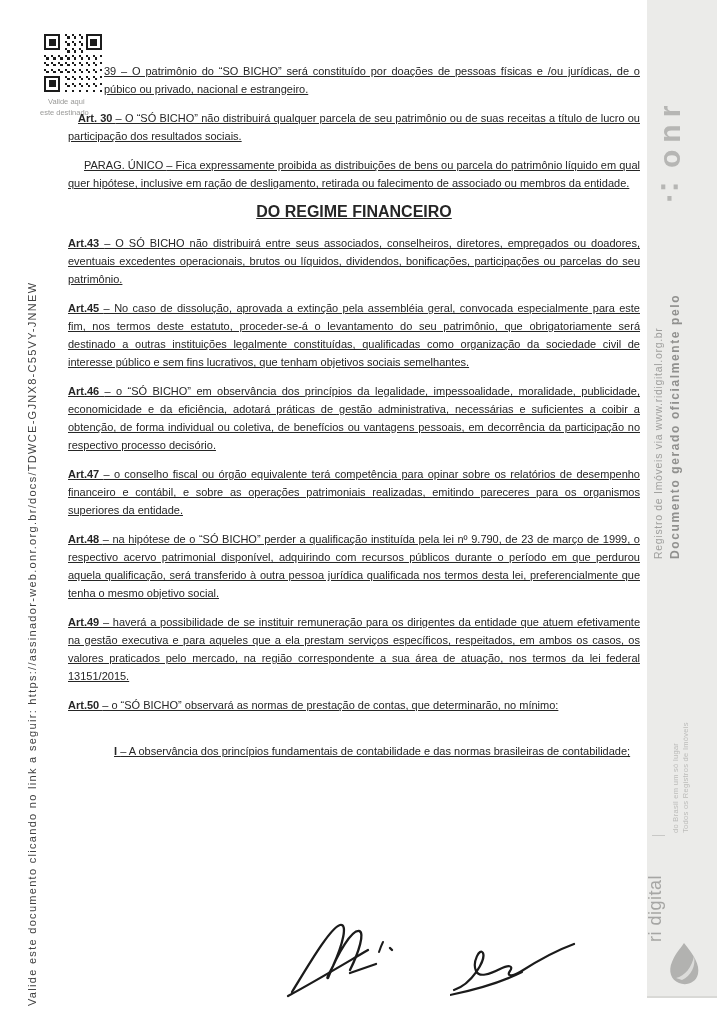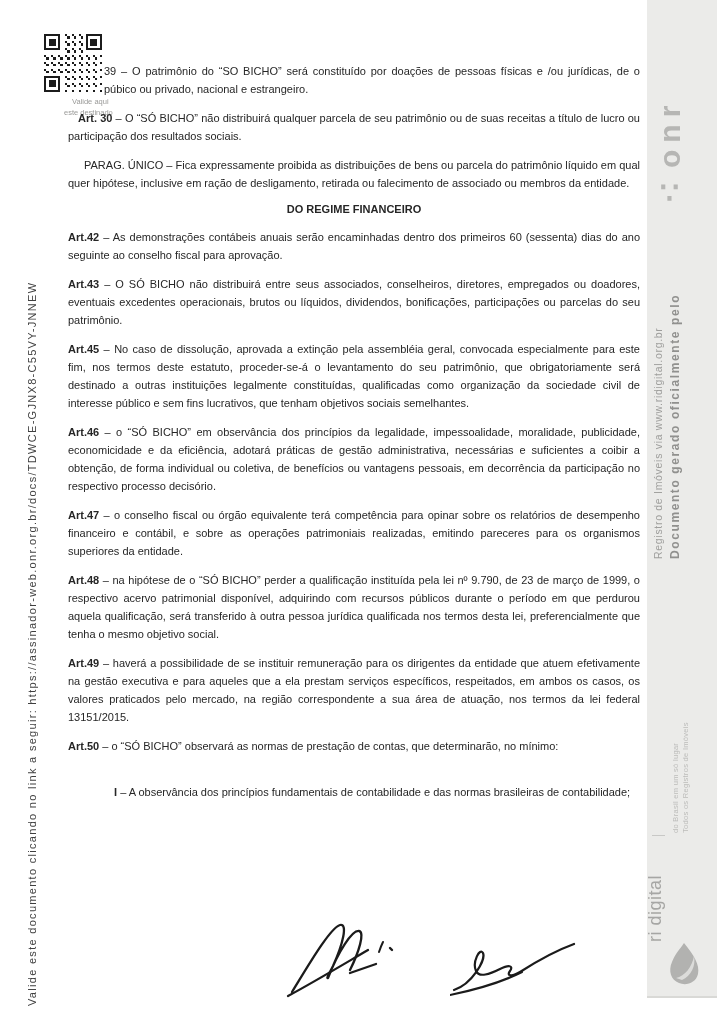--- a/index.html
+++ b/index.html
@@ -9,42 +9,43 @@
     background:#ffffff;
     overflow:hidden;
     font-family:"Liberation Sans", sans-serif;
     color:#262626;
   }
   
   .content{
     position:absolute;
     left:68px; top:62px;
     width:572px;
+    text-decoration:underline;
   }
   .para{
     margin:0 0 11px 0;
     font-size:11px;
     line-height:18px;
     text-align:justify;
   }
   .para b{font-weight:bold;}
   .para.first{margin-left:36px;}
   .para.indent{text-indent:10px;}
   .para.item{text-indent:46px;margin-top:28px;}
   .heading{
     text-align:center;
     font-weight:bold;
-    font-size:11px;
+    font-size:16px;
     margin:5px 0 13px 0;
   }
   
   .qr{position:absolute;left:44px;top:34px;}
   .validate-note{
     position:absolute;left:40px;top:96px;width:70px;
-    font-size:7.5px;line-height:11px;color:#9a9a98;margin-left:24px;
+    font-size:7.5px;line-height:11px;color:#9a9a98;
   }
   .validate-note div:first-child{padding-left:8px;}
   
   .vtext{
     position:absolute;
     writing-mode:vertical-rl;
     transform:rotate(180deg);
     white-space:nowrap;
   }
   .left-note{
@@ -117,21 +118,20 @@
     <div>este destinado</div>
   </div>
 
   <div class="left-note vtext">Valide este documento clicando no link a seguir: https://assinador-web.onr.org.br/docs/TDWCE-GJNX8-C55VY-JNNEW</div>
 
   <div class="content" id="content">
       <p class="para first">39 – O patrimônio do “SO BICHO” será constituído por doações de pessoas físicas e /ou jurídicas, de o púbico ou privado, nacional e estrangeiro.</p>
       <p class="para indent"><b>Art. 30 </b>– O “SÓ BICHO” não distribuirá qualquer parcela de seu patrimônio ou de suas receitas a título de lucro ou participação dos resultados sociais.</p>
       <p class="para"><b style="font-weight: normal; padding-left: 16px;">PARAG. ÚNICO </b>– Fica expressamente proibida as distribuições de bens ou parcela do patrimônio líquido em qual quer hipótese, inclusive em ração de desligamento, retirada ou falecimento de associado ou membros da entidade.</p>
       <div class="heading">DO REGIME FINANCEIRO</div>
-      <p class="para"><b>Art.42 </b>– As demonstrações contábeis anuais serão encaminhadas dentro dos primeiros 60 (sessenta) dias do ano seguinte ao conselho fiscal para aprovação.</p>
       <p class="para"><b>Art.43 </b>– O SÓ BICHO não distribuirá entre seus associados, conselheiros, diretores, empregados ou doadores, eventuais excedentes operacionais, brutos ou líquidos, dividendos, bonificações, participações ou parcelas do seu patrimônio.</p>
       <p class="para"><b>Art.45 </b>– No caso de dissolução, aprovada a extinção pela assembléia geral, convocada especialmente para este fim, nos termos deste estatuto, proceder-se-á o levantamento do seu patrimônio, que obrigatoriamente será destinado a outras instituições legalmente constituídas, qualificadas como organização da sociedade civil de interesse público e sem fins lucrativos, que tenham objetivos sociais semelhantes.</p>
       <p class="para"><b>Art.46 </b>– o “SÓ BICHO” em observância dos princípios da legalidade, impessoalidade, moralidade, publicidade, economicidade e da eficiência, adotará práticas de gestão administrativa, necessárias e suficientes a coibir a obtenção, de forma individual ou coletiva, de benefícios ou vantagens pessoais, em decorrência da participação no respectivo processo decisório.</p>
       <p class="para"><b>Art.47 </b>– o conselho fiscal ou órgão equivalente terá competência para opinar sobre os relatórios de desempenho financeiro e contábil, e sobre as operações patrimoniais realizadas, emitindo pareceres para os organismos superiores da entidade.</p>
       <p class="para"><b>Art.48 </b>– na hipótese de o “SÓ BICHO” perder a qualificação instituída pela lei nº 9.790, de 23 de março de 1999, o respectivo acervo patrimonial disponível, adquirindo com recursos públicos durante o período em que perdurou aquela qualificação, será transferido à outra pessoa jurídica qualificada nos termos desta lei, preferencialmente que tenha o mesmo objetivo social.</p>
       <p class="para"><b>Art.49 </b>– haverá a possibilidade de se instituir remuneração para os dirigentes da entidade que atuem efetivamente na gestão executiva e para aqueles que a ela prestam serviços específicos, respeitados, em ambos os casos, os valores praticados pelo mercado, na região correspondente a sua área de atuação, nos termos da lei federal 13151/2015.</p>
       <p class="para"><b>Art.50 </b>– o “SÓ BICHO” observará as normas de prestação de contas, que determinarão, no mínimo:</p>
       <p class="para item"><b>I </b>– A observância dos princípios fundamentais de contabilidade e das normas brasileiras de contabilidade;</p>
     </div>
 

